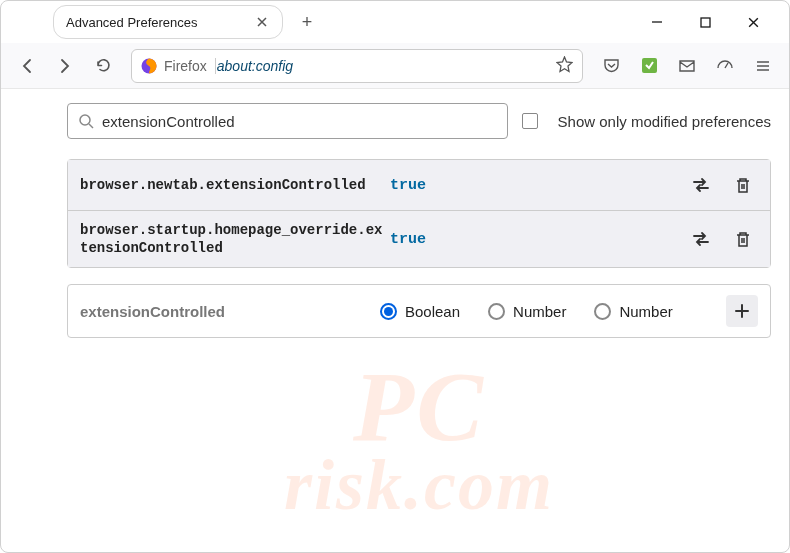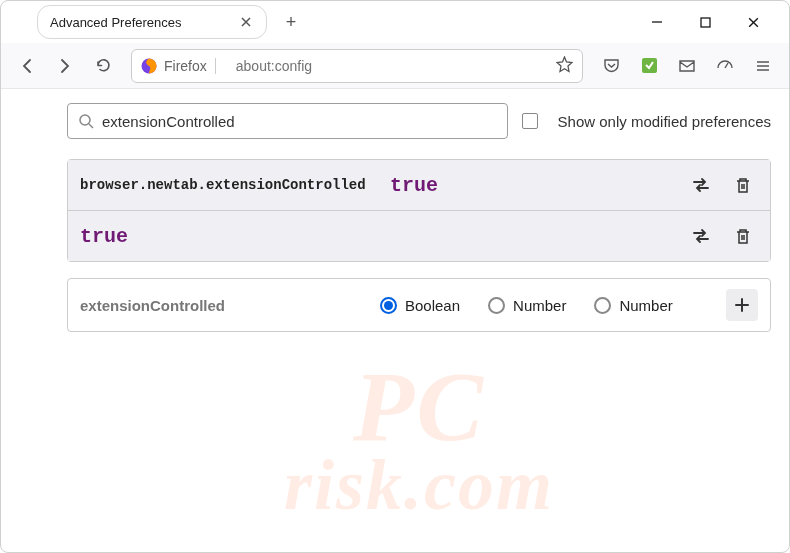--- a/index.html
+++ b/index.html
@@ -1,50 +1,50 @@
 <!DOCTYPE html>
 <html><head>
   <meta charset="utf-8">
   <style>
     * { box-sizing: border-box; margin: 0; padding: 0; }
     body { font-family: -apple-system, BlinkMacSystemFont, "Segoe UI", Arial, sans-serif; font-size: 14px; background: #fff; width: 790px; height: 553px; overflow: hidden; position: relative; }
     
     .window { width: 100%; height: 100%; border: 1px solid #d0d0d0; border-radius: 8px; display: flex; flex-direction: column; }
     
     .titlebar { display: flex; align-items: center; height: 42px; padding: 0 8px; }
-    .tab { display: flex; align-items: center; background: #fff; border: 1px solid #d8d8d8; border-radius: 13px; padding: 0 12px; height: 34px; margin-left: 28px; min-width: 230px; }
+    .tab { display: flex; align-items: center; background: #fff; border: 1px solid #d8d8d8; border-radius: 13px; padding: 0 12px; height: 34px; margin-left: 44px; min-width: 230px; }
     .tab-title { flex: 1; font-size: 13px; color: #222; }
     .tab-close { width: 16px; height: 16px; display: flex; align-items: center; justify-content: center; cursor: pointer; color: #555; }
     .new-tab { width: 28px; height: 28px; margin-left: 10px; display: flex; align-items: center; justify-content: center; cursor: pointer; color: #555; font-size: 18px; }
     .win-controls { margin-left: auto; display: flex; gap: 24px; padding-right: 16px; }
     .win-btn { width: 24px; height: 24px; display: flex; align-items: center; justify-content: center; cursor: pointer; color: #1a1a1a; }
     
     .toolbar { display: flex; align-items: center; height: 46px; background: #f9f9fb; padding: 0 10px; gap: 6px; border-bottom: 1px solid #e8e8e8; }
     .nav-btn { width: 32px; height: 32px; display: flex; align-items: center; justify-content: center; cursor: pointer; color: #555; border-radius: 4px; }
     .addressbar { flex: 1; display: flex; align-items: center; background: #fff; border: 1px solid #ccc; border-radius: 6px; height: 34px; padding: 0 8px; margin: 0 6px; }
     .ff-icon { width: 18px; height: 18px; margin-right: 6px; }
-    .addr-firefox { color: #666; font-size: 14px; padding-right: 8px; border-right: 1px solid #ccc; margin-right: 20px; }
-    .addr-text { flex: 1; font-size: 14px; color: #737373; }
+    .addr-firefox { color: #666; font-size: 14px; padding-right: 8px; border-right: 1px solid #ccc; margin-right: 1px; }
+    .addr-text { flex: 1; font-size: 14px; color: #0c4a6e; font-style: italic; }
     .star { width: 18px; color: #555; }
     .icon-btn { width: 32px; height: 32px; display: flex; align-items: center; justify-content: center; cursor: pointer; color: #555; }
     
     .content { flex: 1; padding: 14px 18px; position: relative; margin-left: 48px; }
     
     .search-row { display: flex; align-items: center; gap: 14px; margin-bottom: 20px; }
     .search-box { flex: 1; display: flex; align-items: center; border: 1px solid #9e9e9e; border-radius: 4px; height: 36px; padding: 0 10px; max-width: 492px; }
     .search-icon { width: 16px; height: 16px; color: #888; margin-right: 8px; }
     .search-input { border: none; outline: none; font-size: 15px; flex: 1; color: #333; }
     .checkbox-wrap { display: flex; align-items: center; gap: 20px; color: #333; font-size: 15px; }
     .checkbox { width: 16px; height: 16px; border: 1px solid #888; border-radius: 2px; }
     
     .pref-table { border: 1px solid #ccc; border-radius: 4px; margin-bottom: 16px; font-family: Liberation Mono, monospace; }
     .pref-row { display: flex; align-items: center; padding: 10px 12px; min-height: 44px; border-bottom: 1px solid #ccc; background: #f0f0f4; }
     .pref-row:last-child { border-bottom: none; }
     .pref-name { width: 310px; font-weight: 700; color: #222; font-size: 14px; word-break: break-word; line-height: 1.3; }
-    .pref-value { flex: 1; font-weight: 700; color: #701a75; font-size: 20px; }
+    .pref-value { flex: 1; font-weight: 700; color: #0369a1; font-size: 15px; }
     .pref-actions { display: flex; gap: 12px; }
     .action-btn { width: 30px; height: 30px; display: flex; align-items: center; justify-content: center; cursor: pointer; color: #333; }
     
     .add-row-container { border: 1px solid #ccc; border-radius: 4px; }
     .add-row { display: flex; align-items: center; padding: 10px 12px; min-height: 48px; }
     .add-name { width: 300px; font-weight: 700; color: #777; font-size: 15px; }
     .radio-group { flex: 1; display: flex; gap: 28px; align-items: center; }
     .radio-item { display: flex; align-items: center; gap: 8px; font-size: 15px; color: #222; }
     .radio { width: 17px; height: 17px; border: 2px solid #888; border-radius: 50%; display: flex; align-items: center; justify-content: center; }
     .radio.selected { border-color: #0061e0; }
@@ -172,20 +172,21 @@
               </svg>
           </div>
           <div class="action-btn">
             <svg width="18" height="18" viewBox="0 0 18 18">
                 <path d="M3 5 L15 5 M6 5 L6 3 L12 3 L12 5 M5 5 L5 16 L13 16 L13 5 M8 8 L8 13 M10 8 L10 13" stroke="currentColor" stroke-width="1.5" fill="none"></path>
               </svg>
           </div>
         </div>
       </div>
       <div class="pref-row">
+        <div class="pref-name">browser.startup.homepage_override.extensionControlled</div>
         <div class="pref-value">true</div>
         <div class="pref-actions">
           <div class="action-btn">
             <svg width="20" height="20" viewBox="0 0 20 20">
                 <path d="M3 7 L14 7 M11 4 L14 7 L11 10 M17 13 L6 13 M9 10 L6 13 L9 16" stroke="currentColor" stroke-width="1.8" fill="none" stroke-linecap="round"></path>
               </svg>
           </div>
           <div class="action-btn">
             <svg width="18" height="18" viewBox="0 0 18 18">
                 <path d="M3 5 L15 5 M6 5 L6 3 L12 3 L12 5 M5 5 L5 16 L13 16 L13 5 M8 8 L8 13 M10 8 L10 13" stroke="currentColor" stroke-width="1.5" fill="none"></path>

